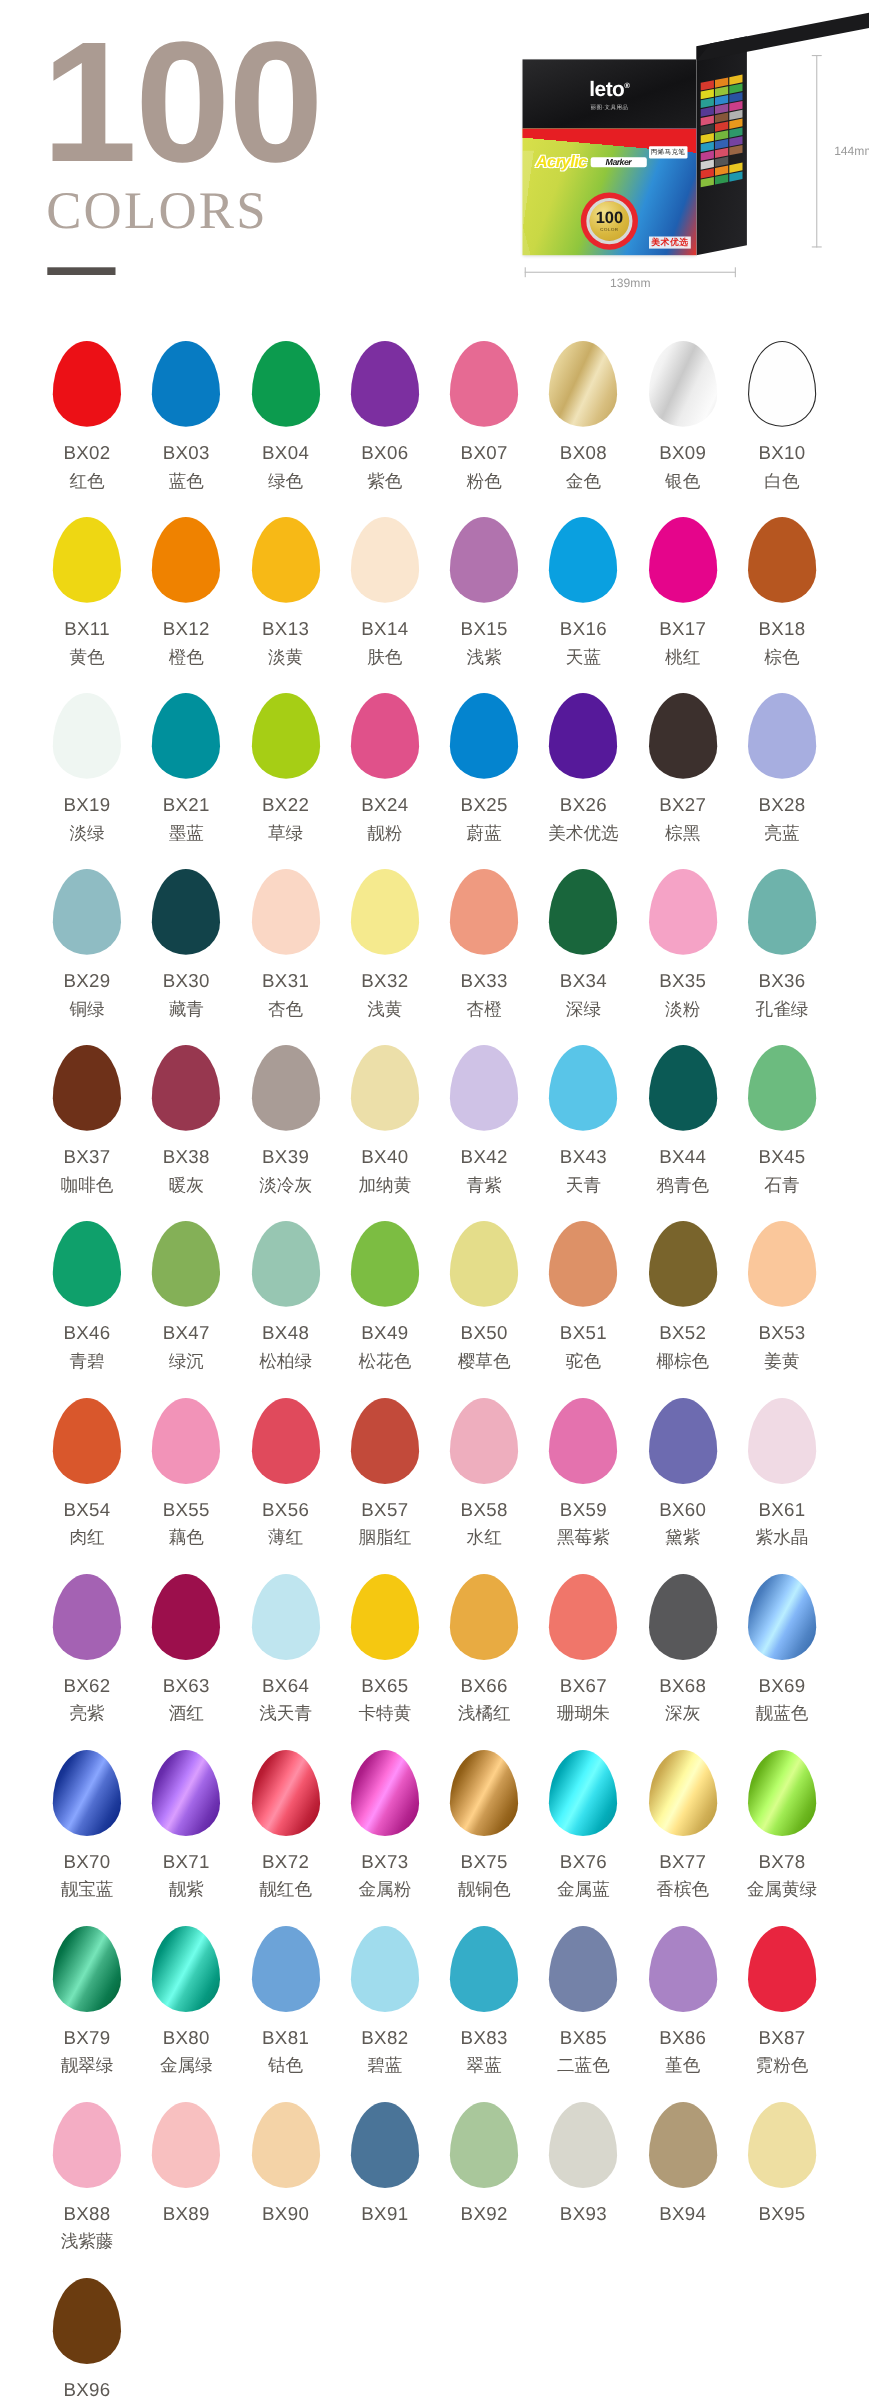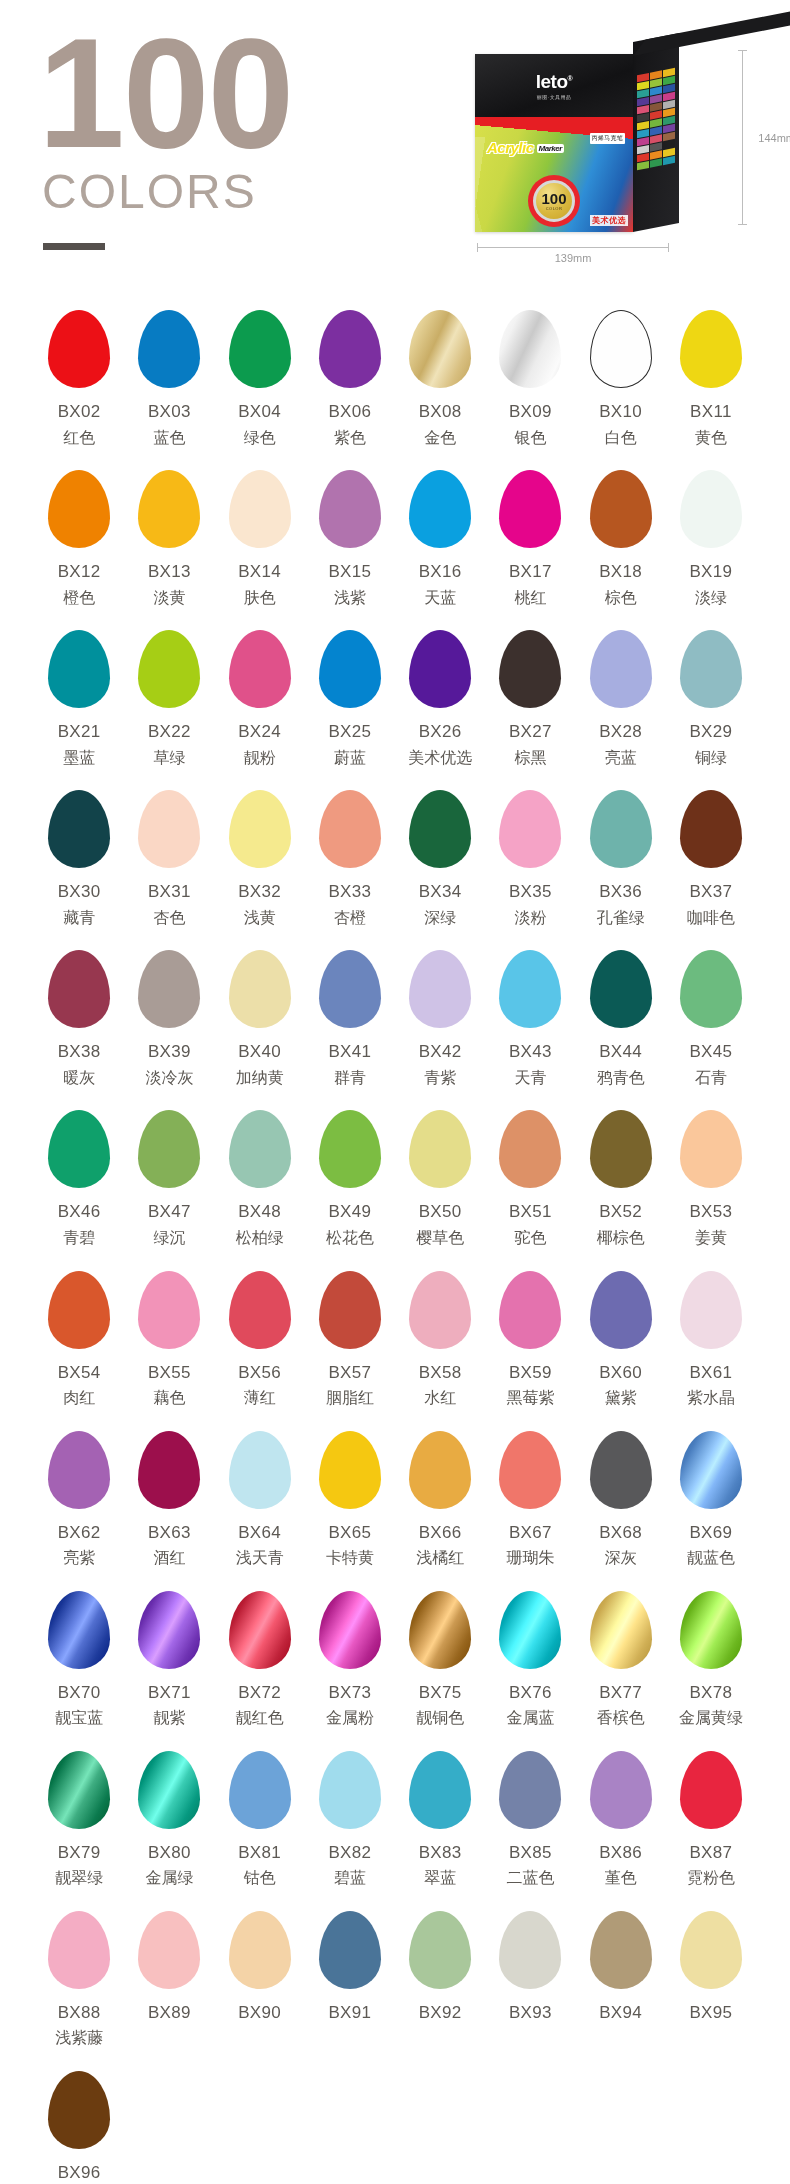--- a/index.html
+++ b/index.html
@@ -21,21 +21,21 @@
     color: #ab9b92;
     letter-spacing: -2px;
     font-family: "Liberation Sans", sans-serif;
   }
   .hero-sub {
     font-size: 48px;
     color: #b0a49c;
     letter-spacing: 2px;
     margin-top: 4px;
     margin-left: 4px;
-    font-family: Liberation Sans, sans-serif;
+    font-family: Liberation Serif, serif;
   }
   .hero-rule {
     width: 62px; height: 7px; background: #55504d;
     margin-top: 24px; margin-left: 5px;
   }
 
   
   .product { position: absolute; left: 455px; top: 32px; width: 310px; height: 230px; }
 
   .box-wrap { position: absolute; left: 20px; top: 10px; width: 215px; height: 190px; }
@@ -76,21 +76,21 @@
   }
   .acrylic-logo {
     position: absolute; top: 22px; left: 12px; width: 120px;
     font-size: 15px; font-weight: bold; font-style: italic;
     color: #f4e11a;
     text-shadow: -1px -1px 0 #fff, 1px -1px 0 #fff, -1px 1px 0 #fff, 1px 1px 0 #fff;
     letter-spacing: -.5px;
   }
   .acrylic-logo .m {
     display: inline-block; font-size: 8px; color: #1a1a1a;
-    background: #fff; padding: 0 2px; margin-left: 3px;
+    background: #fff; padding: 0 14px; margin-left: 3px;
     font-style: italic; vertical-align: 2px; border-radius: 2px;
   }
   .acrylic-cn {
     position: absolute; top: 16px; right: 8px;
     font-size: 6px; color: #1a1a1a; background: #fff;
     padding: 1px 2px; letter-spacing: .3px; border-radius: 1px;
   }
   .badge {
     position: absolute; left: 50%; top: 58px; transform: translateX(-50%);
     width: 52px; height: 52px; border-radius: 50%;
@@ -283,20 +283,25 @@
       <div class="egg" style="background: rgb(12, 155, 78);"></div>
       <div class="code">BX04</div>
       <div class="cname">绿色</div>
     </div>
     <div class="cell">
       <div class="egg" style="background: rgb(124, 47, 160);"></div>
       <div class="code">BX06</div>
       <div class="cname">紫色</div>
     </div>
     <div class="cell">
+      <div class="egg" style="background: rgb(230, 106, 147);"></div>
+      <div class="code">BX07</div>
+      <div class="cname">粉色</div>
+    </div>
+    <div class="cell">
       <div class="egg" style="background: linear-gradient(115deg, rgb(243, 231, 192) 0%, rgb(227, 207, 147) 20%, rgb(201, 173, 102) 42%, rgb(240, 227, 185) 58%, rgb(216, 191, 128) 78%, rgb(192, 162, 88) 100%);"></div>
       <div class="code">BX08</div>
       <div class="cname">金色</div>
     </div>
     <div class="cell">
       <div class="egg" style="background: linear-gradient(115deg, rgb(255, 255, 255) 0%, rgb(242, 242, 242) 22%, rgb(201, 201, 201) 45%, rgb(236, 236, 236) 62%, rgb(251, 251, 251) 85%, rgb(220, 220, 220) 100%);"></div>
       <div class="code">BX09</div>
       <div class="cname">银色</div>
     </div>
     <div class="cell">
@@ -438,25 +443,20 @@
       <div class="egg" style="background: rgb(169, 156, 150);"></div>
       <div class="code">BX39</div>
       <div class="cname">淡冷灰</div>
     </div>
     <div class="cell">
       <div class="egg" style="background: rgb(236, 223, 169);"></div>
       <div class="code">BX40</div>
       <div class="cname">加纳黄</div>
     </div>
     <div class="cell">
-      <div class="egg" style="background: rgb(107, 133, 189);"></div>
-      <div class="code">BX41</div>
-      <div class="cname">群青</div>
-    </div>
-    <div class="cell">
       <div class="egg" style="background: rgb(207, 194, 230);"></div>
       <div class="code">BX42</div>
       <div class="cname">青紫</div>
     </div>
     <div class="cell">
       <div class="egg" style="background: rgb(89, 197, 232);"></div>
       <div class="code">BX43</div>
       <div class="cname">天青</div>
     </div>
     <div class="cell">

